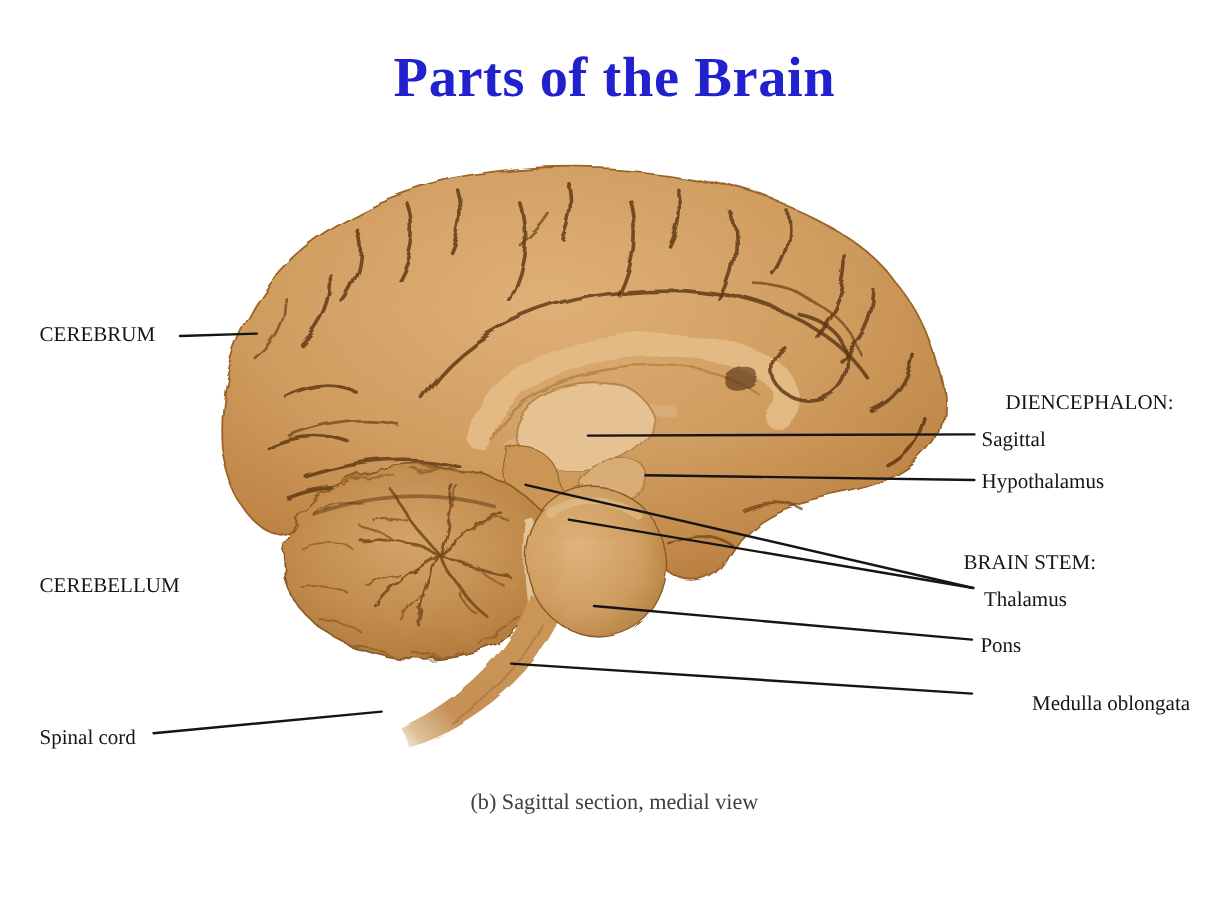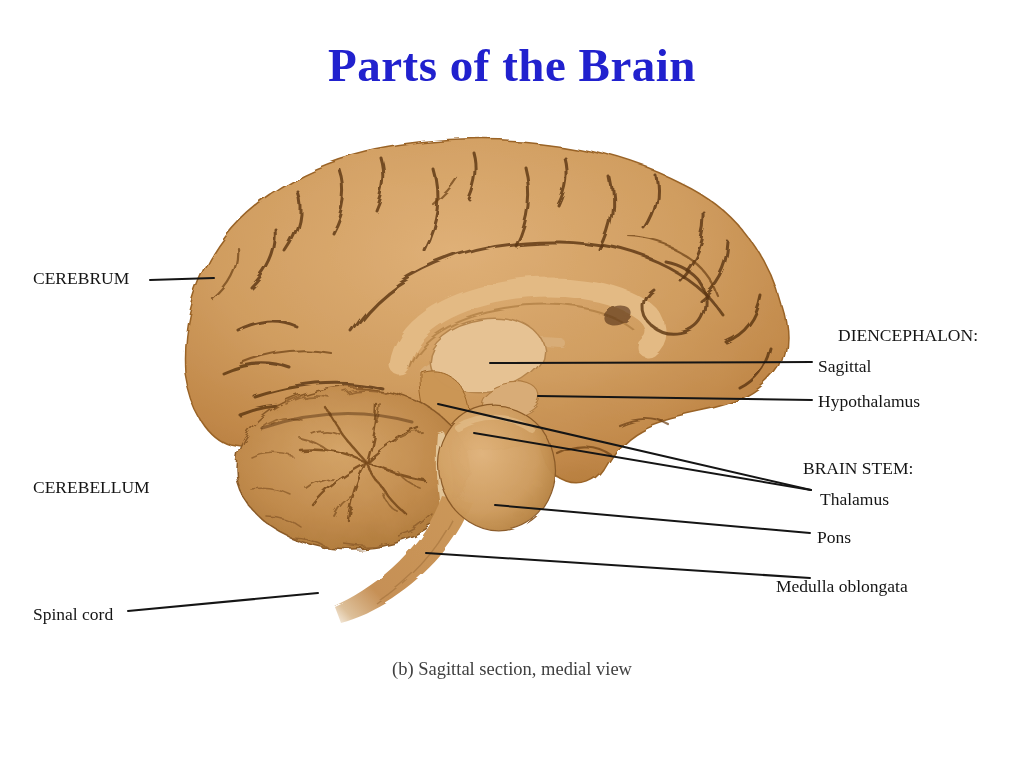--- a/index.html
+++ b/index.html
@@ -13,21 +13,21 @@
        color:#151515;}
   .lab-cerebrum{left:33px;top:268px;}
   .lab-cerebellum{left:33px;top:477px;}
   .lab-spinal{left:33px;top:604px;}
   .lab-dienc{left:799px;top:325px;margin-left:39px;}
   .lab-thalamus{left:818px;top:356px;}
   .lab-hypothal{left:818px;top:391px;}
   .lab-brainstem{left:803px;top:458px;}
   .lab-midbrain{left:820px;top:489px;}
   .lab-pons{left:817px;top:527px;}
-  .lab-medulla{left:776px;top:576px;}
+  .lab-medulla{left:860px;top:576px;}
   .caption{position:absolute;top:659px;left:0;width:100%;text-align:center;
        font-size:18.5px;color:#404040;}
   .leader{stroke:#151515;stroke-width:2;stroke-linecap:round;}
   .sulcus{stroke:#5A3412;stroke-width:3;fill:none;stroke-linecap:round;opacity:.8;}
   .sulcus-thin{stroke:#6B3E14;stroke-width:2.2;fill:none;stroke-linecap:round;opacity:.7;}
   .arbor{stroke:#7A4B1D;stroke-width:2.4;fill:none;stroke-linecap:round;opacity:.9;}
   .arbor-sub{stroke:#8A5A28;stroke-width:1.8;fill:none;stroke-linecap:round;opacity:.85;}
   .folia{stroke:#8A5A28;stroke-width:1.6;fill:none;stroke-linecap:round;opacity:.75;}
 </style>
 </head>

